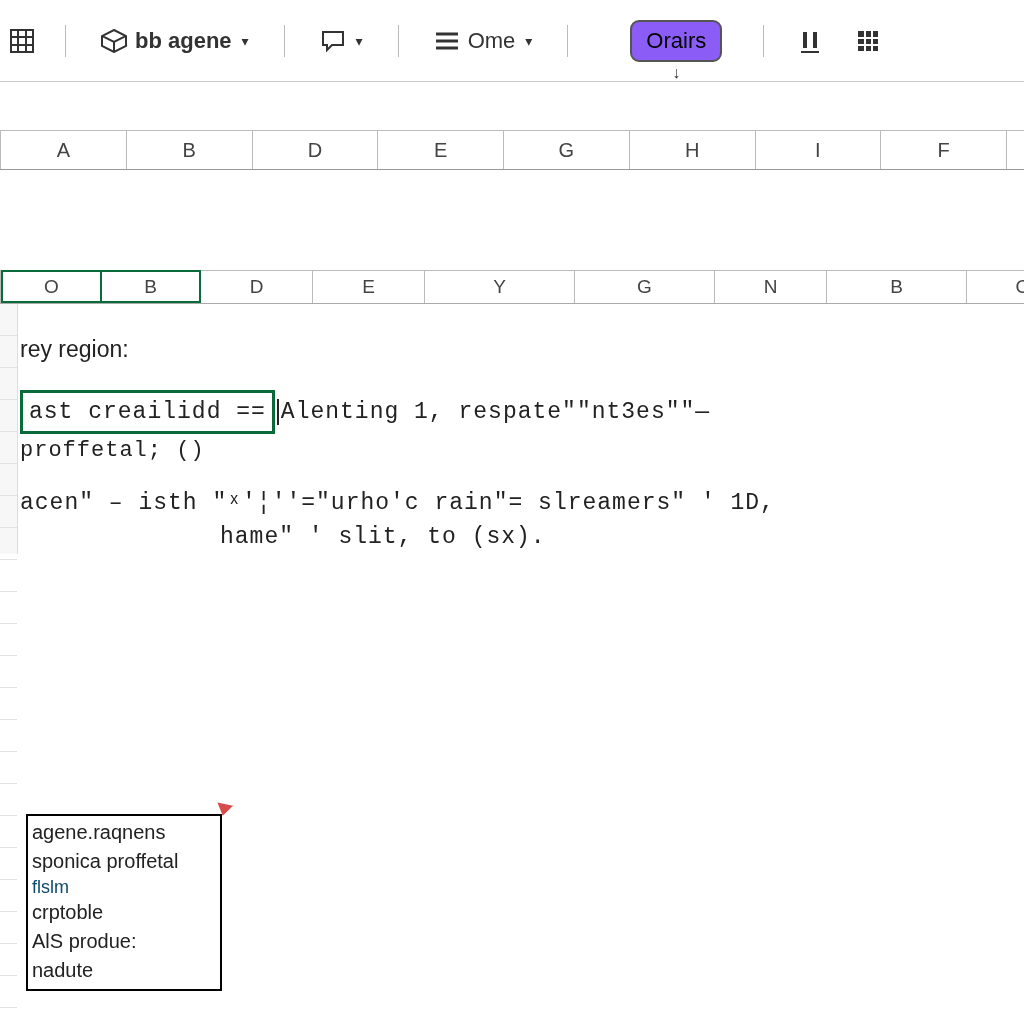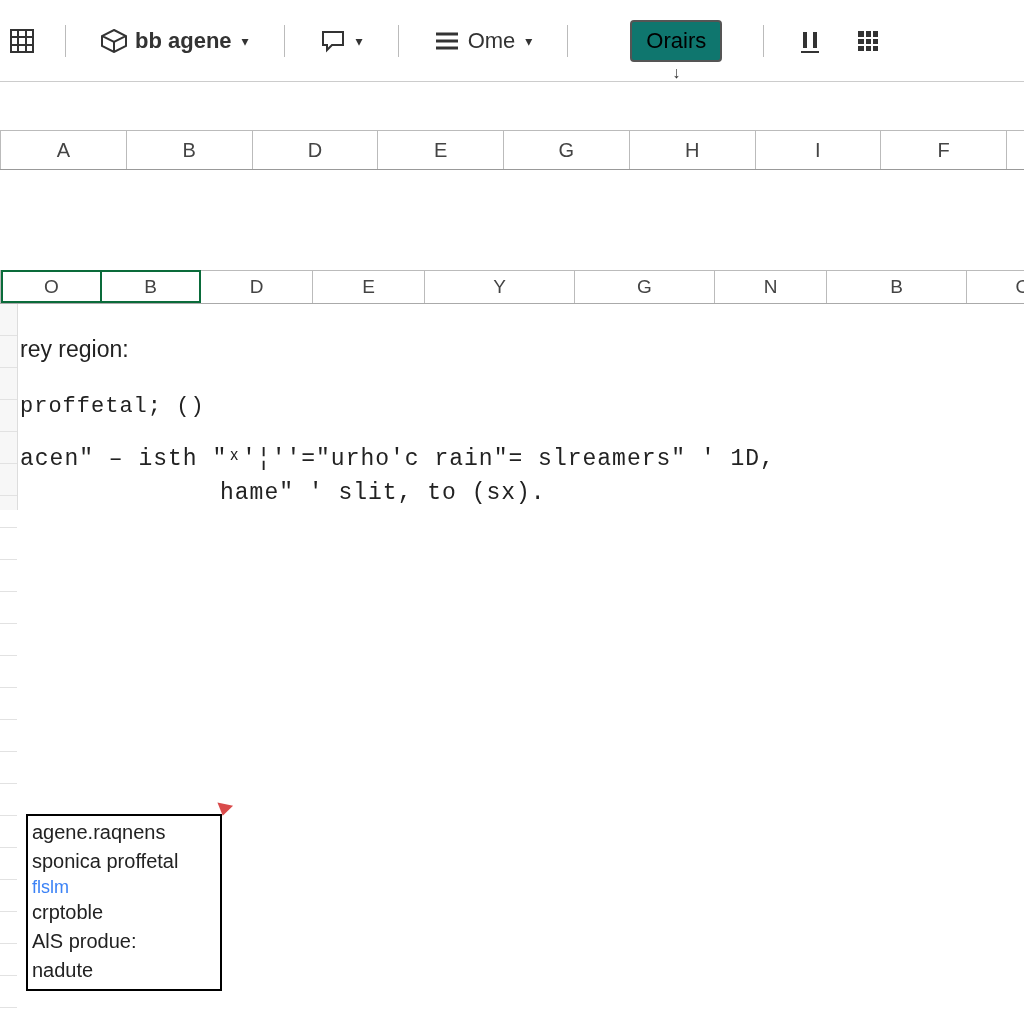--- a/index.html
+++ b/index.html
@@ -4,21 +4,21 @@
 <style>
 html,body{margin:0;padding:0;font-family:Arial,Helvetica,sans-serif;background:#fff;color:#333;width:1024px;height:1024px;overflow:hidden}
 *{box-sizing:border-box}
 
 
 .toolbar{height:82px;border-bottom:1px solid #ccc;display:flex;align-items:center;padding:0 10px;gap:17px;font-size:22px}
 .tsep{width:1px;height:32px;background:#bbb;margin:0 14px}
 .titem{display:flex;align-items:center;gap:8px;cursor:pointer;padding:4px 4px;white-space:nowrap}
 .titem svg{display:block}
 .dropdown-mark{font-size:14px;color:#333;margin-left:2px}
-.btn{border:2px solid #555;border-radius:4px;padding:6px 14px;font-size:22px;background:#0f766e;cursor:pointer}
+.btn{border:2px solid #555;border-radius:9px;padding:6px 14px;font-size:22px;background:#8b5cf6;cursor:pointer}
 .orairs-wrap{position:relative}
 .orairs-arrow{position:absolute;bottom:-20px;left:50%;transform:translateX(-50%);font-size:16px;color:#333}
 
 
 .colhdr{display:flex;border-bottom:1px solid #999;height:40px}
 .colhdr.secondary{border-bottom:1px solid #aaa;height:34px;margin-top:100px}
 .rowhandle{width:18px;background:#f3f3f3;border-right:1px solid #bbb;border-top:1px solid #bbb}
 .rowhandle.tri{position:relative}
 .rowhandle.tri::after{content:"";position:absolute;right:0;bottom:0;border-style:solid;border-width:0 0 14px 14px;border-color:transparent transparent #777 transparent}
 .colcell{flex:0 0 auto;border-right:1px solid #bbb;border-top:1px solid #bbb;display:flex;align-items:center;justify-content:center;background:#fff;font-size:20px;color:#444}
@@ -167,32 +167,35 @@
       <div class="tick"></div>
       <div class="tick"></div>
       <div class="tick"></div>
       <div class="tick"></div>
       <div class="tick"></div>
       <div class="tick"></div>
   </div>
   <div class="body">
     <div class="line">rey region:</div>
     <div style="height:24px"></div>
+    <div class="line">
+      <span class="greenbox">ast creailidd ==</span><span class="cursor-caret"></span><span class="mono">Alenting 1, respate""nt3es""—</span>
+    </div>
     <div class="line mono" style="font-size:22px">proffetal; ()</div>
     <div style="height:18px"></div>
     <div class="line mono">acen" – isth "ˣ'¦''="urho'c rain"= slreamers" ' 1D,</div>
     <div class="line mono" style="padding-left:200px">hame" ' slit, to (sx).</div>
   </div>
 
   <div class="ac">
     <div class="glyph gl-top">
         <div class="red-tri"></div>
       </div>
     <div class="item">agene.raqnens</div>
     <div class="item">sponica proffetal</div>
-    <div class="item" style="color:#3b82f6;font-size:18px;line-height:22px">flslm</div>
+    <div class="item" style="color:#0c4a6e;font-size:18px;line-height:22px">flslm</div>
     <div class="item">crptoble</div>
     <div class="item">AlS produe:</div>
     <div class="item">nadute</div>
 
   </div>
 
 </div>
 
 </body></html>

